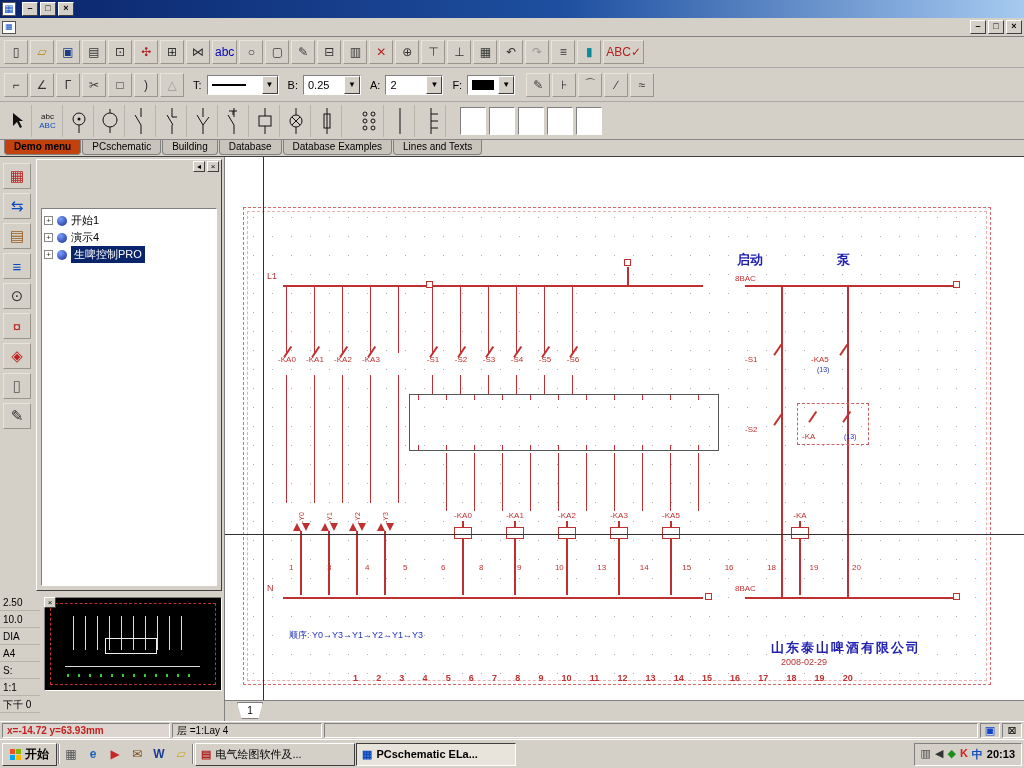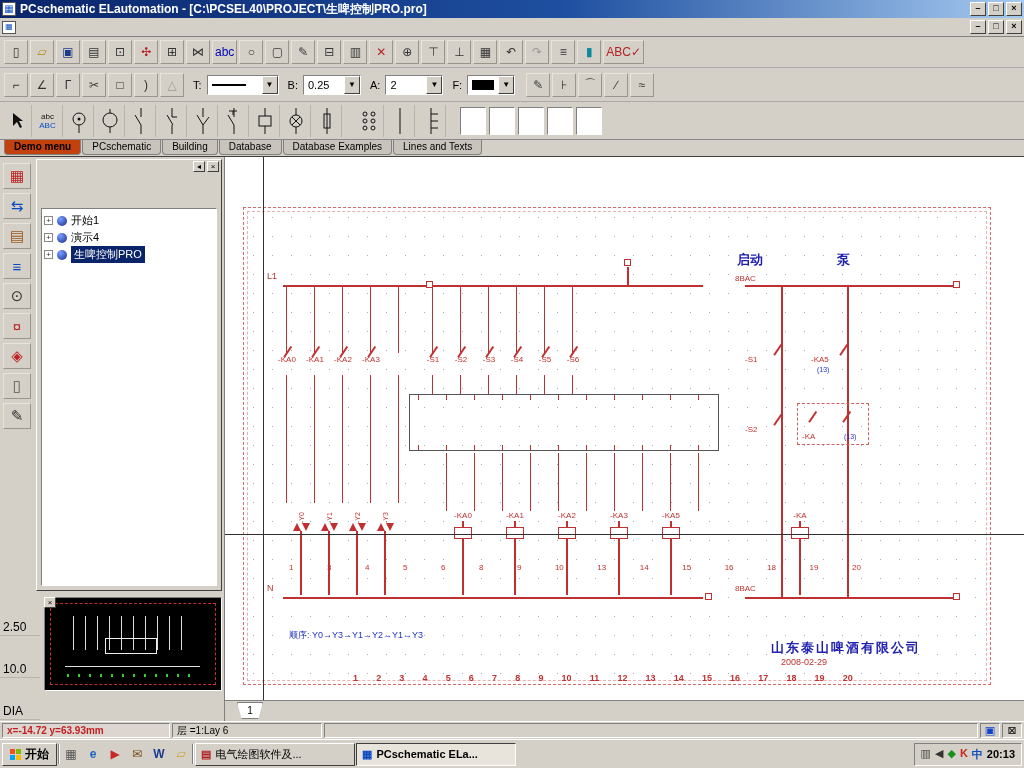--- a/index.html
+++ b/index.html
@@ -55,21 +55,21 @@
   .pptabs { display:flex; padding:0 2px; }
   .pptab { padding:2px 10px; font-size:11px; background:#c8c4bc; border:1px solid #808080; border-bottom:none; border-radius:3px 3px 0 0; }
   .pptab.active { background:#d4d0c8; font-weight:bold; position:relative; top:1px; }
   .treebox { position:absolute; left:4px; right:4px; top:48px; bottom:4px; background:#fff; border:1px solid; border-color:#808080 #fff #fff #808080; padding:3px 2px; }
   .trow { display:flex; align-items:center; height:17px; gap:4px; font-size:11px; }
   .plusbox { width:9px; height:9px; border:1px solid #888; background:#fff; font-size:8px; line-height:7px; text-align:center; color:#333; }
   .sphere { width:10px; height:10px; border-radius:50%; background:radial-gradient(circle at 35% 30%,#7aa0ff,#16288f); }
   .trow .sel { background:#0a246a; color:#fff; padding:1px 3px; }
 
   #leftvals { left:0; top:437px; width:40px; }
-  .lval { display:block; height:17px; line-height:17px; padding-left:3px; font-size:12px; background:#d4d0c8; border-bottom:1px solid #b8b4ac;margin-top:25px; }
+  .lval { display:block; height:17px; line-height:17px; padding-left:3px; font-size:10px; background:#d4d0c8; border-bottom:1px solid #b8b4ac; }
 
   #preview { left:44px; top:440px; width:178px; height:94px; background:#000; border:1px solid; border-color:#808080 #fff #fff #808080; }
   #preview .pframe { position:absolute; inset:5px; border:1px dashed #c03030; }
   #preview .pvlines { position:absolute; left:28px; top:18px; width:120px; height:34px; background:repeating-linear-gradient(90deg,#ddd 0 1px,transparent 1px 12px); }
   #preview .pcrect { position:absolute; left:60px; top:40px; width:52px; height:16px; border:1px solid #eee; }
   #preview .pline { position:absolute; left:20px; top:68px; width:135px; height:1px; background:#ddd; }
   #preview .pdots { position:absolute; left:22px; top:76px; width:130px; height:3px; background:repeating-linear-gradient(90deg,#3c3 0 2px,transparent 2px 11px); }
   #pvclose { left:44px; top:440px; }
 
   
@@ -131,21 +131,20 @@
   #tbspring { flex:1; }
   #tray { height:23px; display:flex; align-items:center; gap:4px; padding:0 6px; border:1px solid; border-color:#808080 #fff #fff #808080; }
   #tray span { font-size:11px; font-weight:bold; }
   #clock { font-size:11px; font-weight:normal; }
 </style>
 </head>
 <body>
 
 <div id="titlebar" class="abs">
   <span class="appicon">▦</span>
-  <span class="ttl">PCschematic ELautomation - [C:\PCSEL40\PROJECT\生啤控制PRO.pro]</span>
   <span class="winbtn">–</span>
   <span class="winbtn">□</span>
   <span class="winbtn">×</span>
 </div>
 
 <div id="menubar" class="abs">
   <span class="childicon">▦</span>
   <span class="spring"></span>
   <span class="winbtn">–</span>
   <span class="winbtn">□</span>
@@ -598,21 +597,21 @@
     <div class="abs gh"></div>
   </div>
 
   <div id="pagebar" class="abs">
     <span id="pagetab">1</span>
   </div>
 </div>
 
 <div id="statusbar" class="abs">
   <span class="scell" id="coords">x=-14.72 y=63.93mm</span>
-  <span class="scell" id="layercell">层 =1:Lay 6</span>
+  <span class="scell" id="layercell">层 =1:Lay 4</span>
   <span class="scell" id="sbspring"></span>
   <span class="scell sbicon" style="color:#1144cc;">▣</span>
   <span class="scell sbicon">⊠</span>
 </div>
 
 <div id="taskbar" class="abs">
   <button id="startbtn">
     <span class="flag">
       <i style="background:#f25022;"></i>
         <i style="background:#7fba00;"></i>

